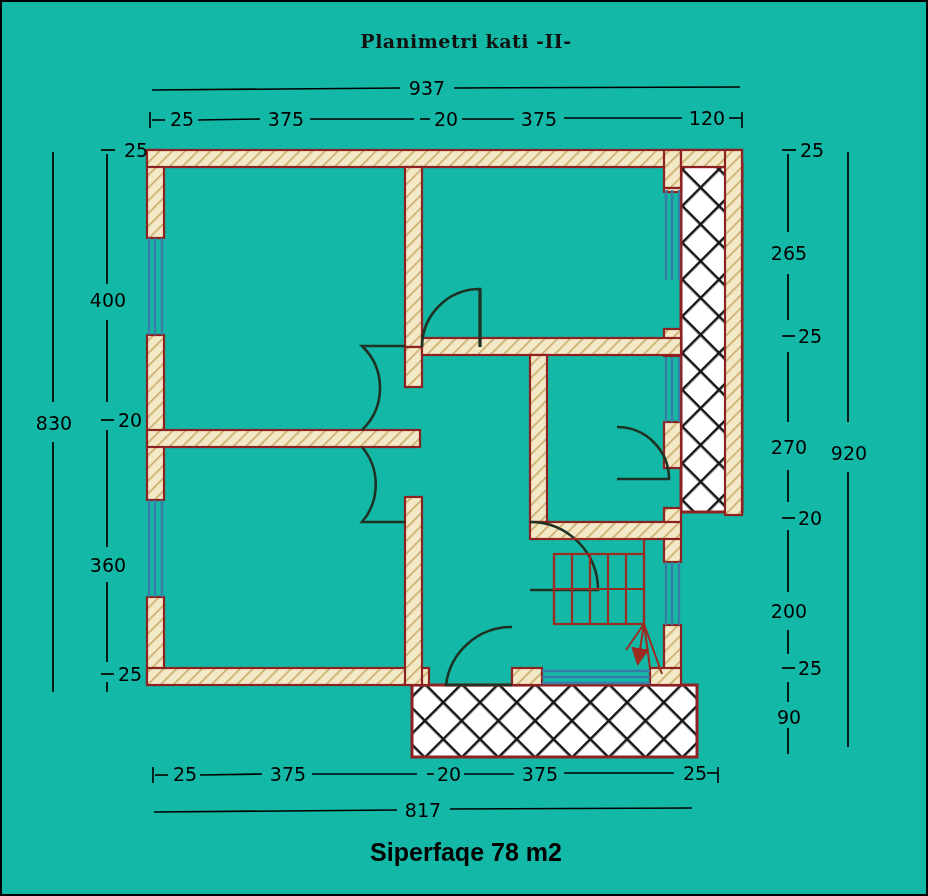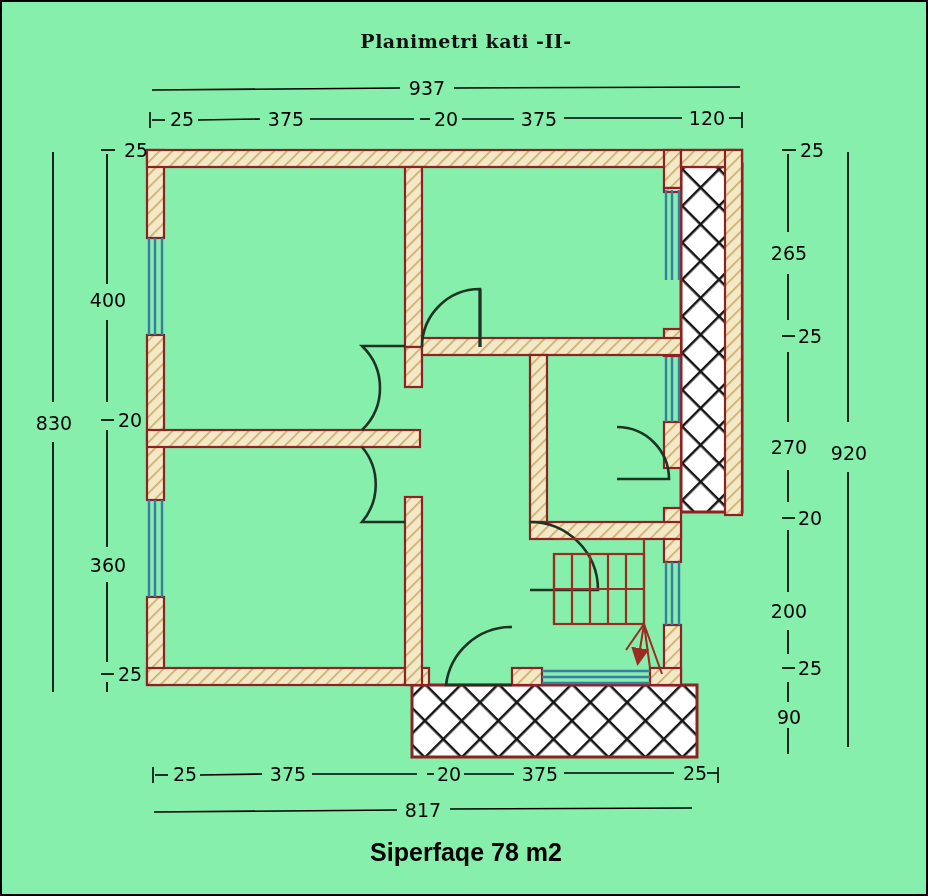--- a/index.html
+++ b/index.html
@@ -1,19 +1,19 @@
 <!DOCTYPE html>
 <html><head>
 <meta charset="utf-8">
 <style>
   html,body{margin:0;padding:0;background:#ffffff;}
   body{width:928px;height:896px;overflow:hidden;
        font-family:"Liberation Sans", sans-serif;}
   #frame{position:relative;width:928px;height:896px;box-sizing:border-box;
-         border:2px solid #000;background:#86efac;}
+         border:2px solid #000;background:#14b8a6;}
   #title{position:absolute;top:28px;left:0;width:928px;text-align:center;
          font-family:"DejaVu Serif", serif;font-weight:bold;font-size:19px;
          letter-spacing:.5px;color:#111;}
   #caption{position:absolute;top:836px;left:0;width:928px;text-align:center;
            font-family:"Liberation Sans", sans-serif;font-weight:bold;
            font-size:25px;color:#000;}
   svg{position:absolute;top:0;left:0;}
   .dimtxt{font-family:"DejaVu Sans", sans-serif;font-size:19px;fill:#000;}
 </style>
 </head>

